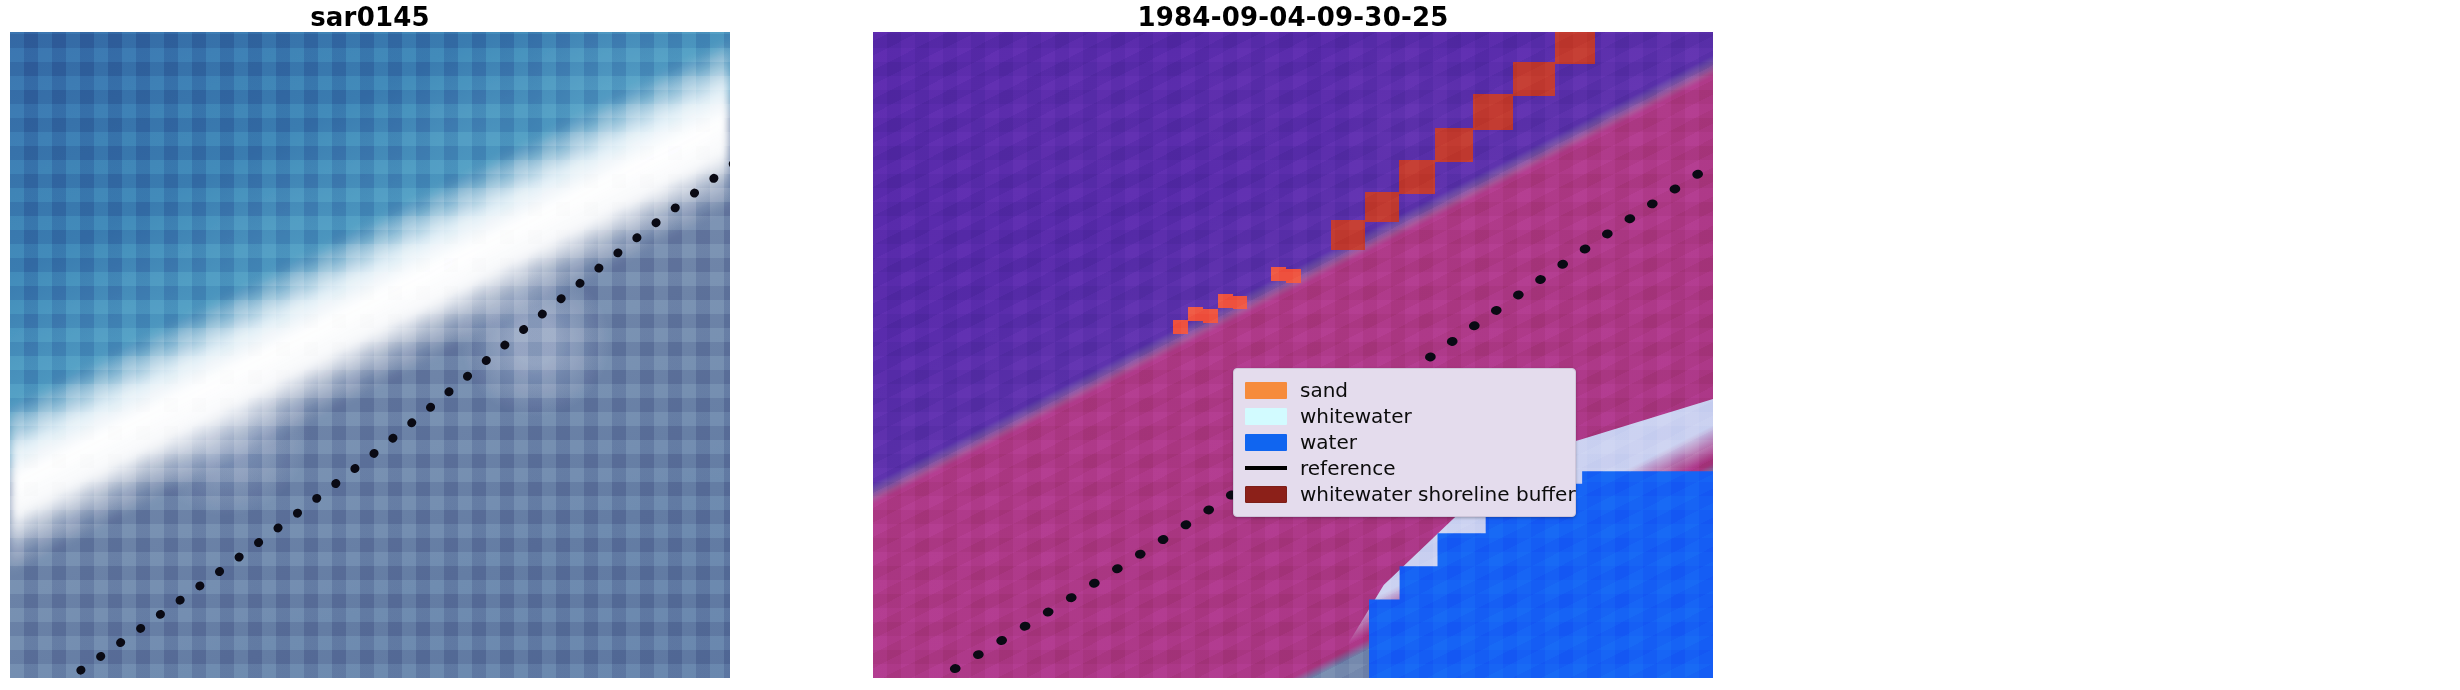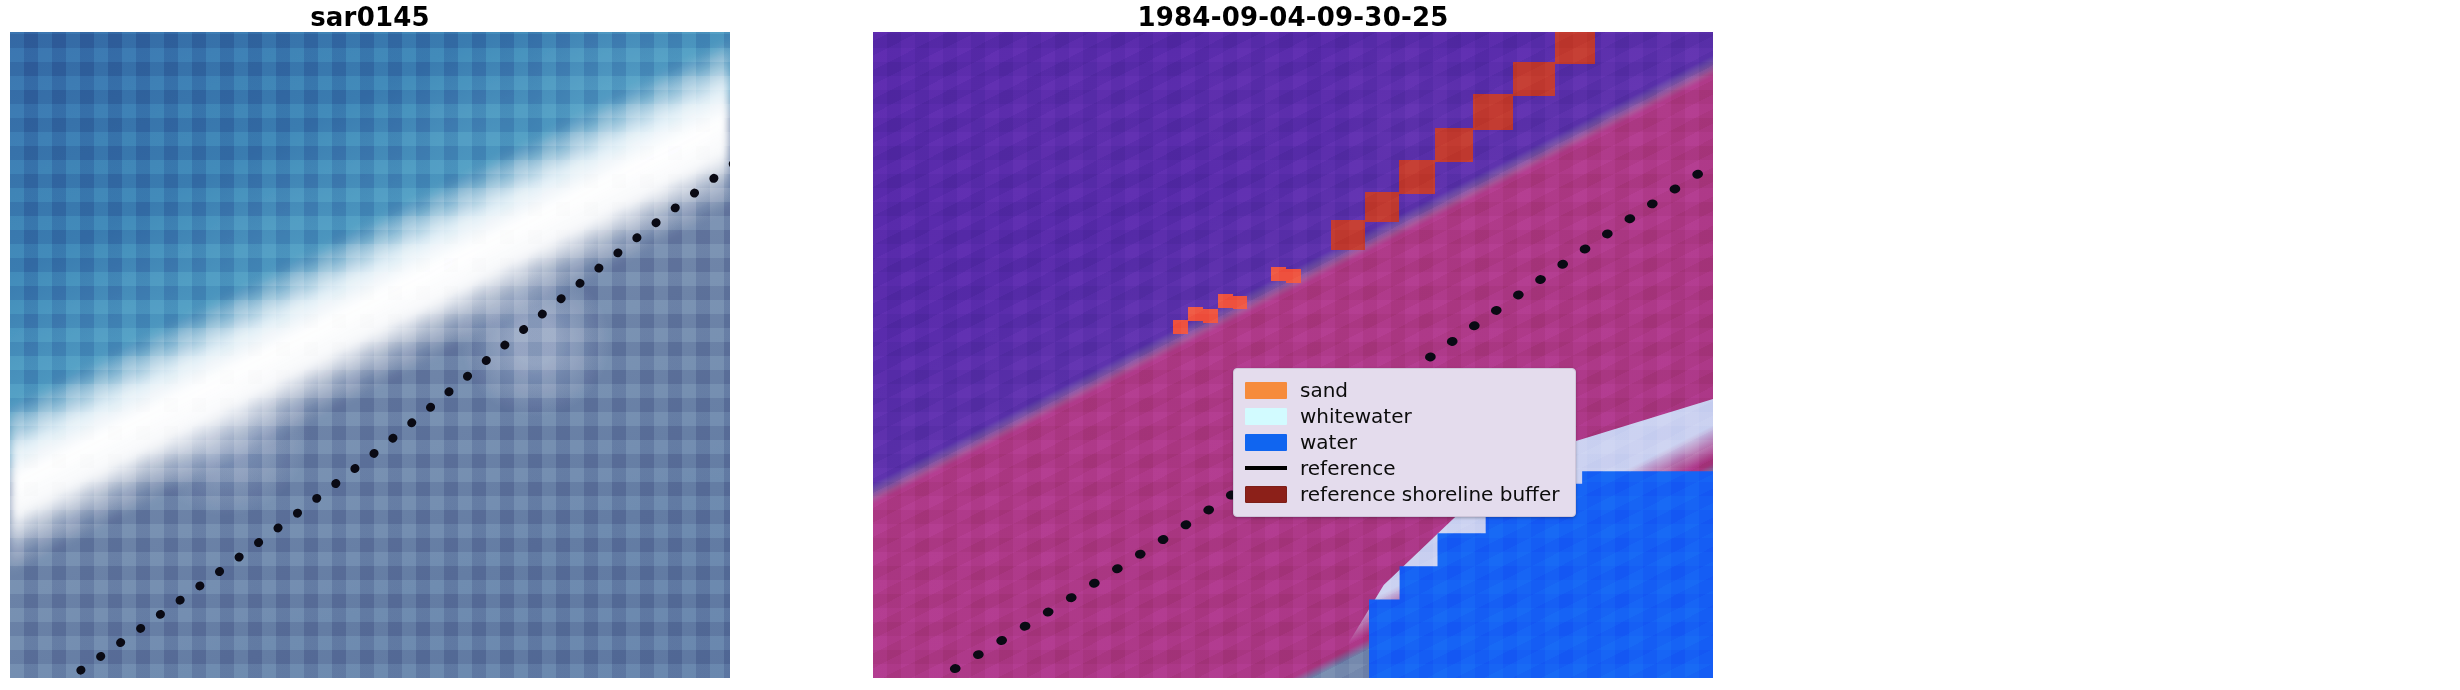--- a/index.html
+++ b/index.html
@@ -278,20 +278,20 @@
         <div class="legend-row">
           <span class="swatch" style="background:#1065f0;"></span>
           <span class="legend-label">water</span>
         </div>
         <div class="legend-row">
           <span class="swatch line"></span>
           <span class="legend-label">reference</span>
         </div>
         <div class="legend-row">
           <span class="swatch bordered" style="background:#8c2019;"></span>
-          <span class="legend-label">reference shoreline buffer</span>
+          <span class="legend-label">whitewater shoreline buffer</span>
         </div>
       </div>
     </div>
   </div>
 
 
 </div>
 
 </body></html>

